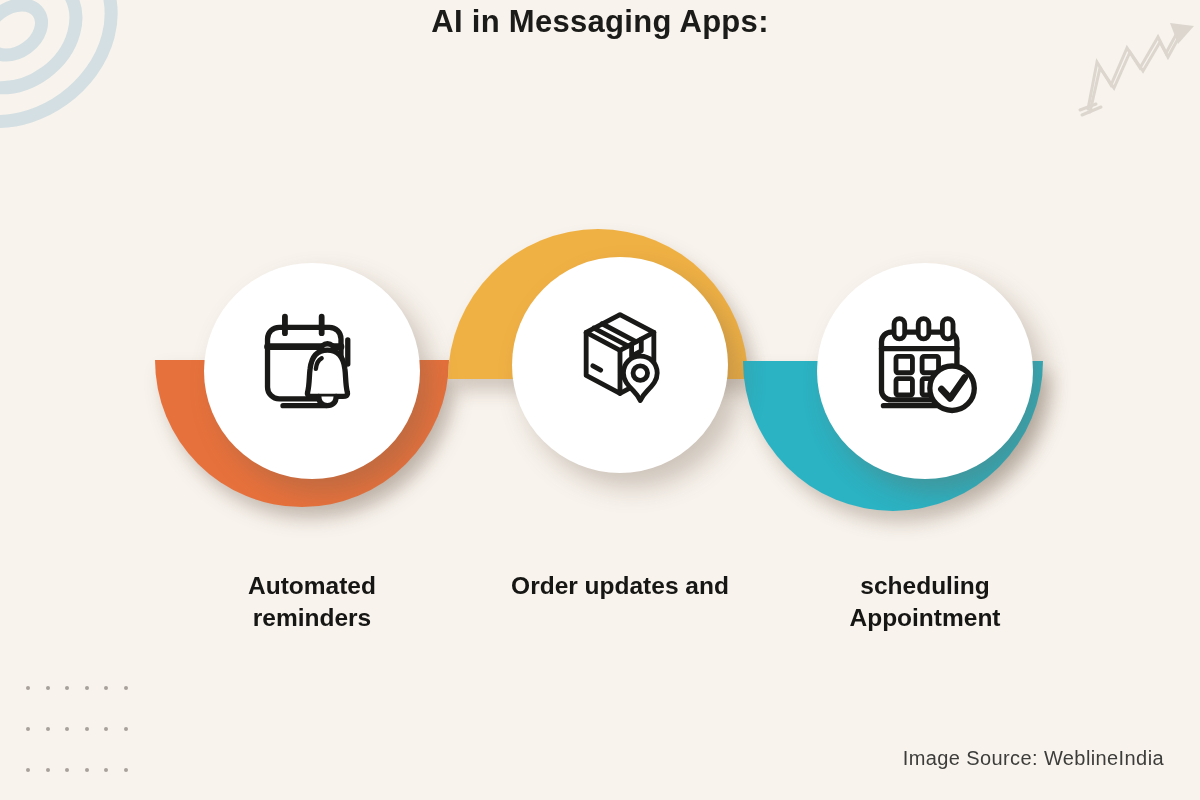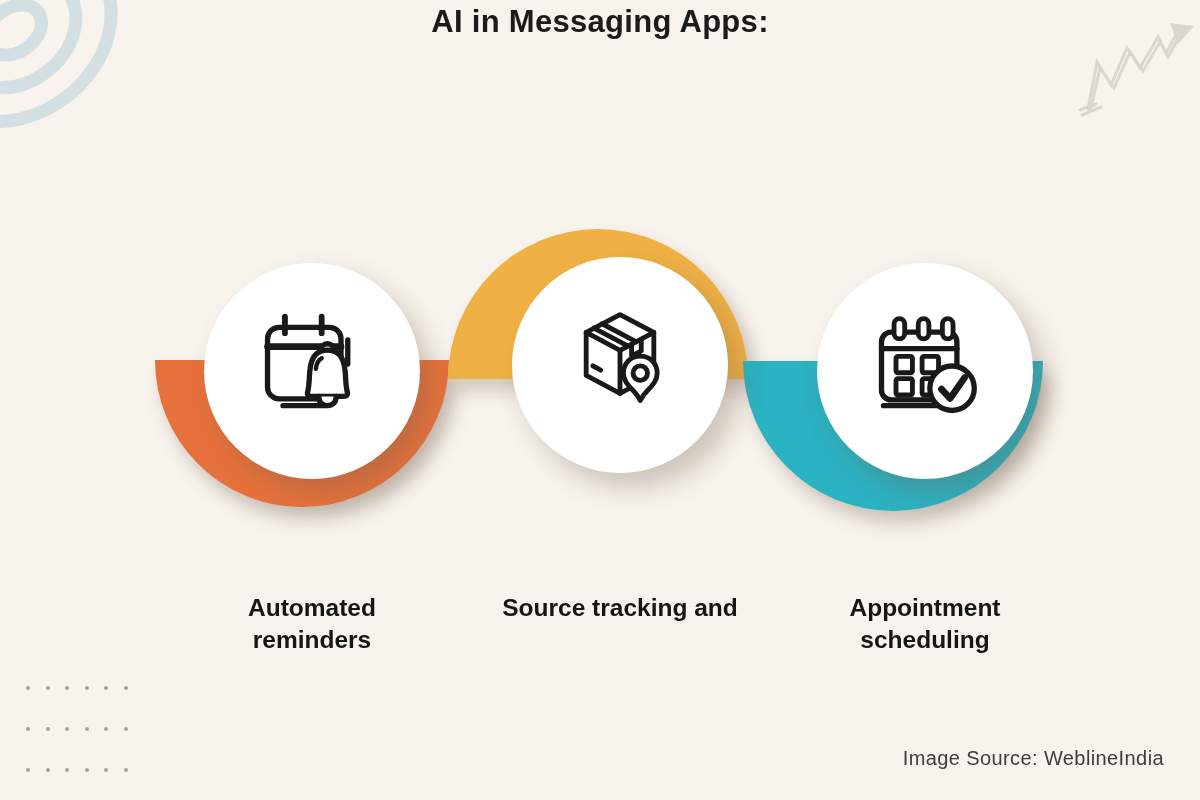--- a/index.html
+++ b/index.html
@@ -35,21 +35,21 @@
     position:absolute; width:216px; height:216px; border-radius:50%;
     background:#FFFFFF;
     box-shadow: 12px 14px 26px rgba(112,92,76,0.32);
   }
   .c1 { left:204px; top:263px; }
   .c2 { left:512px; top:257px; }
   .c3 { left:817px; top:263px; }
   .big-circle svg { position:absolute; left:50px; top:45px; }
 
   .step-label {
-    position:absolute; top:592px; width:300px;
+    position:absolute; top:570px; width:300px;
     text-align:center; font-weight:bold;
     font-size:24.5px; line-height:32px; color:#161614;
   }
   .step-label span { display:block; }
   .l1 { left:162px; } .l2 { left:470px; } .l3 { left:775px; }
 
   .dots-grid {
     position:absolute; left:26px; top:686px;
     display:grid; grid-template-columns: repeat(6, 4px);
     column-gap:15.5px; row-gap:37px;
@@ -140,25 +140,25 @@
       <circle cx="88" cy="83" r="23" fill="#FFFFFF" stroke-width="5.5"></circle>
       <path d="M77,84 L86,93.5 L101,72" stroke-width="7"></path>
     </svg>
   </div>
 
   <div class="step-label l1">
     <span>Automated</span>
     <span>reminders</span>
   </div>
   <div class="step-label l2">
-    <span>Source tracking and</span>
+    <span>Order updates and</span>
   </div>
   <div class="step-label l3">
+    <span>scheduling</span>
     <span>Appointment</span>
-    <span>scheduling</span>
   </div>
 
   <div class="dots-grid">
       <div class="dot" style="background: rgb(168, 161, 155);"></div>
       <div class="dot" style="background: rgb(168, 161, 155);"></div>
       <div class="dot" style="background: rgb(168, 161, 155);"></div>
       <div class="dot" style="background: rgb(168, 161, 155);"></div>
       <div class="dot" style="background: rgb(168, 161, 155);"></div>
       <div class="dot" style="background: rgb(168, 161, 155);"></div>
       <div class="dot" style="background: rgb(168, 161, 155);"></div>

